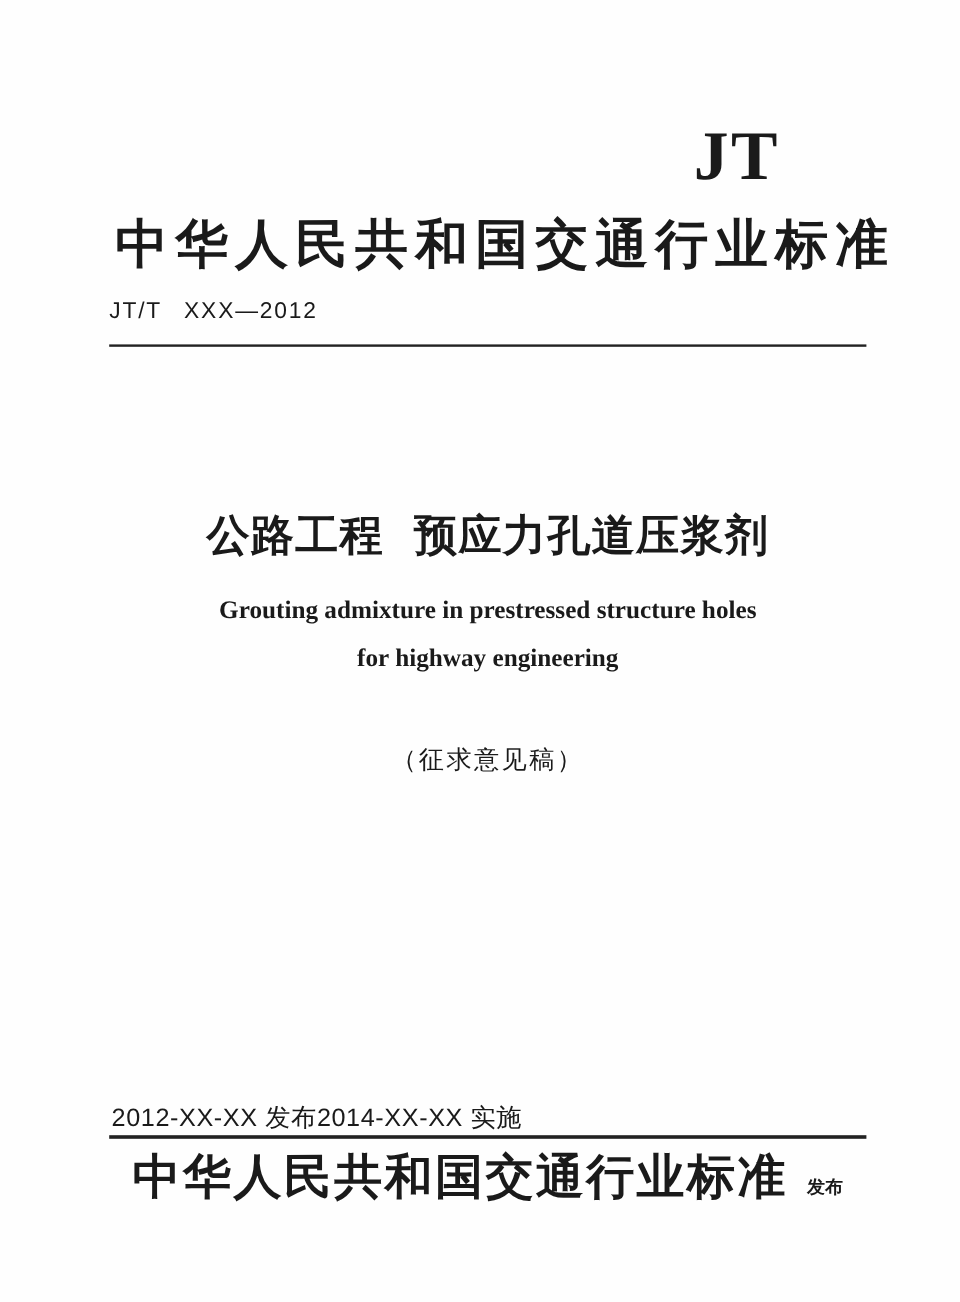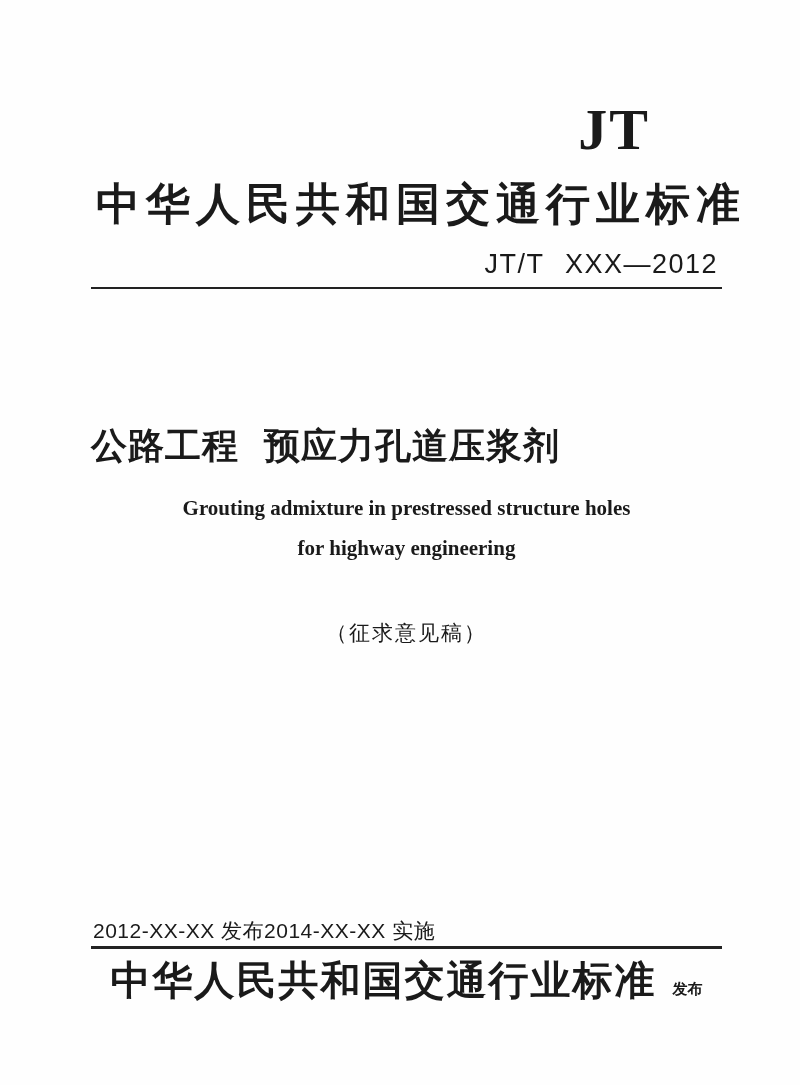--- a/index.html
+++ b/index.html
@@ -41,40 +41,40 @@
     line-height: 1.1;
     letter-spacing: 6px;
     white-space: nowrap;
   }
   
   .std-number {
     position: absolute;
     top: 249px;
     left: 91px;
     width: 627px;
-    text-align: right;
     font-family: "Liberation Sans", "DejaVu Sans", sans-serif;
-    font-size: 27px;
+    font-size: 19px;
     letter-spacing: 1.5px;
     word-spacing: 12px;
   }
   .rule {
     position: absolute;
     left: 91px;
     width: 631px;
     background: #222222;
   }
   .rule-top { top: 287px; height: 2px; }
   .rule-bottom { top: 946px; height: 3px; }
   
   .title-cn {
     position: absolute;
     top: 424px;
     left: 91px;
     width: 631px;
+    text-align: center;
     font-family: "Liberation Sans", "DejaVu Sans", sans-serif;
     font-weight: bold;
     font-size: 36px;
     letter-spacing: 1px;
     word-spacing: 14px;
     line-height: 1.2;
   }
   .title-en {
     position: absolute;
     left: 91px;

